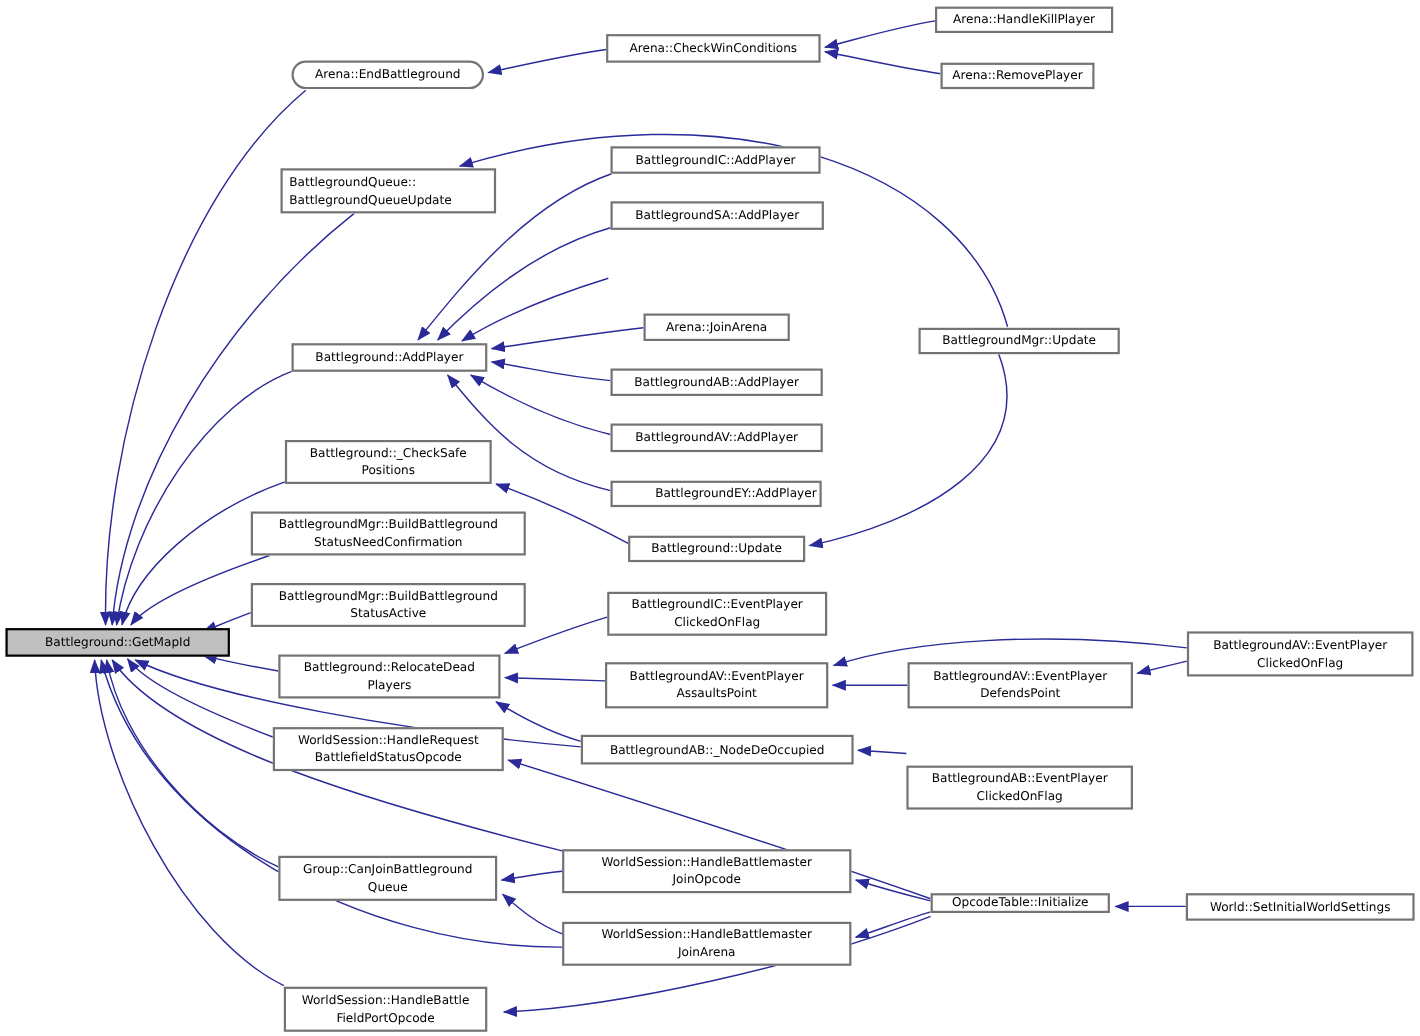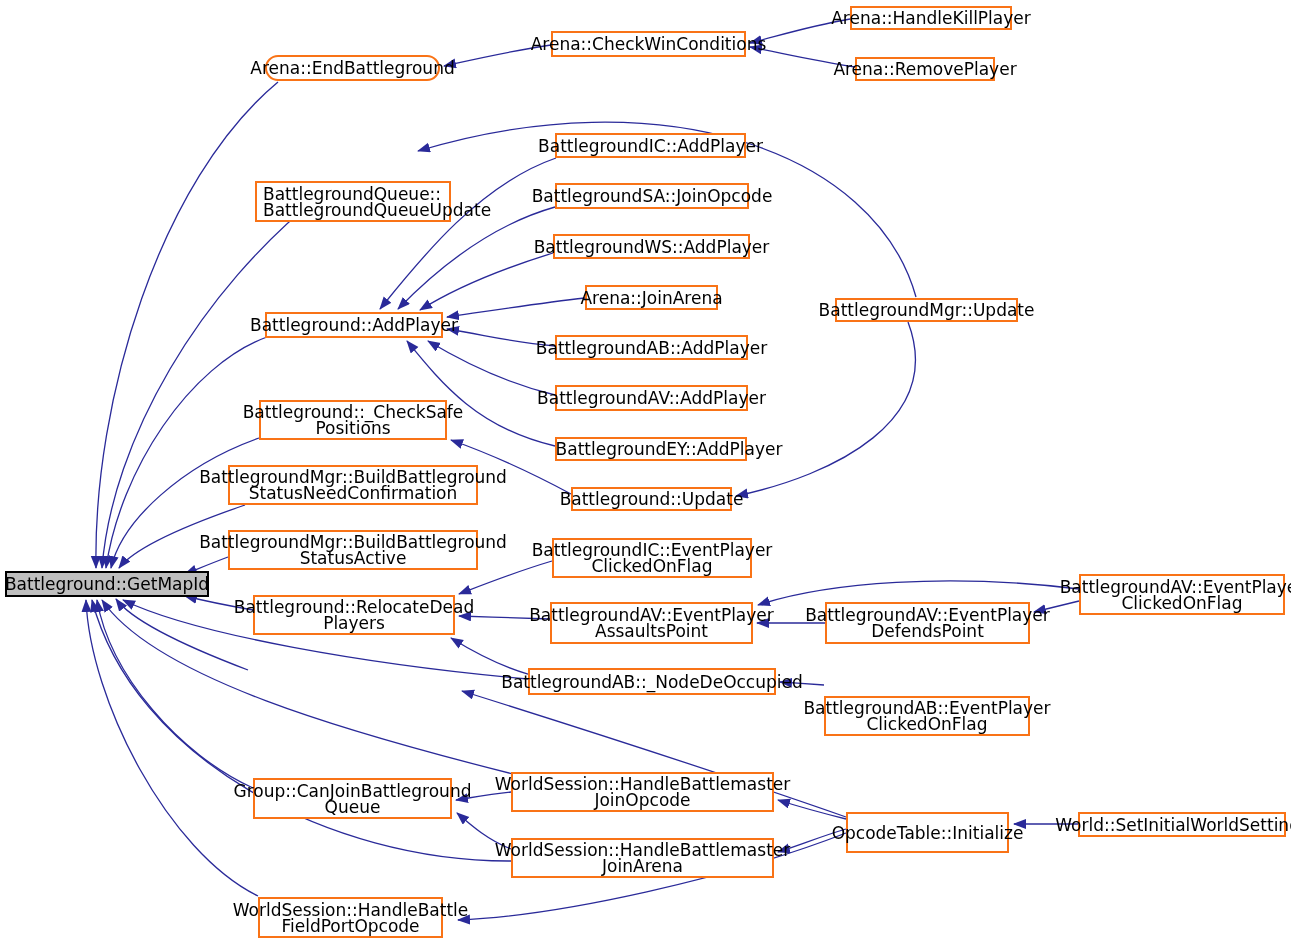--- a/index.html
+++ b/index.html
@@ -8,23 +8,23 @@
     width:1291px;height:942px;
     background:#ffffff;
     font-family:"DejaVu Sans","Liberation Sans",sans-serif;
     overflow:hidden;
   }
   #edges{position:absolute;left:0;top:0;width:1291px;height:942px;}
   .node{
     position:absolute;
     box-sizing:border-box;
     background:#ffffff;
-    border:2px solid #f97316;
+    border:2px solid #737373;
     color:#000000;
-    font-size:17px;
+    font-size:11px;
     line-height:16px;
     display:flex;
     align-items:center;
     justify-content:center;
     text-align:center;
     white-space:pre-line;
     cursor:pointer;
   }
   .node.hl{
     background:#bfbfbf;
@@ -84,55 +84,56 @@
     <path class="edge" marker-end="url(#arrow)" d="M846,829 C822,836 800,845 778,852"></path>
     <path class="edge" marker-end="url(#arrow)" d="M846,833 C730,878 560,916 458,920"></path>
     <path class="edge" marker-end="url(#arrow)" d="M1078,824 C1055,824 1035,824 1014,824"></path>
   </svg>
 
   <div class="node hl" style="left:5px;top:571px;width:204px;height:26px;">Battleground::GetMapId</div>
   <div class="node" style="left:265px;top:55px;width:175px;height:26px;border-radius:13px;">Arena::EndBattleground</div>
   <div class="node" style="left:551px;top:31px;width:195px;height:26px;">Arena::CheckWinConditions</div>
   <div class="node" style="left:850px;top:6px;width:162px;height:24px;">Arena::HandleKillPlayer</div>
   <div class="node" style="left:855px;top:57px;width:140px;height:24px;">Arena::RemovePlayer</div>
-  <div class="node left-align" style="left:255px;top:153px;width:196px;height:41px;margin-top:28px;">BattlegroundQueue::
+  <div class="node left-align" style="left:255px;top:153px;width:196px;height:41px;">BattlegroundQueue::
 BattlegroundQueueUpdate</div>
   <div class="node" style="left:555px;top:133px;width:191px;height:25px;">BattlegroundIC::AddPlayer</div>
-  <div class="node" style="left:555px;top:183px;width:194px;height:26px;">BattlegroundSA::JoinOpcode</div>
-  <div class="node" style="left:553px;top:234px;width:197px;height:25px;">BattlegroundWS::AddPlayer</div>
+  <div class="node" style="left:555px;top:183px;width:194px;height:26px;">BattlegroundSA::AddPlayer</div>
   <div class="node" style="left:585px;top:285px;width:133px;height:25px;">Arena::JoinArena</div>
   <div class="node" style="left:555px;top:335px;width:193px;height:25px;">BattlegroundAB::AddPlayer</div>
   <div class="node" style="left:555px;top:385px;width:193px;height:26px;">BattlegroundAV::AddPlayer</div>
   <div class="node" style="left:555px;top:437px;width:192px;height:24px;padding-left:36px;">BattlegroundEY::AddPlayer</div>
   <div class="node" style="left:571px;top:487px;width:161px;height:24px;">Battleground::Update</div>
   <div class="node" style="left:835px;top:298px;width:183px;height:24px;">BattlegroundMgr::Update</div>
   <div class="node" style="left:265px;top:312px;width:178px;height:26px;">Battleground::AddPlayer</div>
   <div class="node" style="left:259px;top:400px;width:188px;height:40px;">Battleground::_CheckSafe
 Positions</div>
   <div class="node" style="left:228px;top:465px;width:250px;height:40px;">BattlegroundMgr::BuildBattleground
 StatusNeedConfirmation</div>
   <div class="node" style="left:228px;top:530px;width:250px;height:40px;">BattlegroundMgr::BuildBattleground
 StatusActive</div>
   <div class="node" style="left:253px;top:595px;width:202px;height:40px;">Battleground::RelocateDead
 Players</div>
+  <div class="node" style="left:248px;top:661px;width:210px;height:40px;">WorldSession::HandleRequest
+BattlefieldStatusOpcode</div>
   <div class="node" style="left:552px;top:538px;width:200px;height:40px;">BattlegroundIC::EventPlayer
 ClickedOnFlag</div>
   <div class="node" style="left:550px;top:602px;width:203px;height:42px;">BattlegroundAV::EventPlayer
 AssaultsPoint</div>
   <div class="node" style="left:825px;top:602px;width:205px;height:42px;">BattlegroundAV::EventPlayer
 DefendsPoint</div>
   <div class="node" style="left:1079px;top:574px;width:206px;height:41px;">BattlegroundAV::EventPlayer
 ClickedOnFlag</div>
   <div class="node" style="left:528px;top:668px;width:248px;height:27px;">BattlegroundAB::_NodeDeOccupied</div>
   <div class="node" style="left:824px;top:696px;width:206px;height:40px;">BattlegroundAB::EventPlayer
 ClickedOnFlag</div>
   <div class="node" style="left:253px;top:778px;width:199px;height:41px;">Group::CanJoinBattleground
 Queue</div>
   <div class="node" style="left:511px;top:772px;width:263px;height:40px;">WorldSession::HandleBattlemaster
 JoinOpcode</div>
   <div class="node" style="left:511px;top:838px;width:263px;height:40px;">WorldSession::HandleBattlemaster
 JoinArena</div>
-  <div class="node" style="left:846px;top:812px;width:163px;height:41px;text-align:right;">OpcodeTable::Initialize</div>
+  <div class="node" style="left:846px;top:812px;width:163px;height:18px;text-align:right;">OpcodeTable::Initialize</div>
   <div class="node" style="left:1078px;top:812px;width:208px;height:25px;">World::SetInitialWorldSettings</div>
   <div class="node" style="left:258px;top:897px;width:185px;height:41px;">WorldSession::HandleBattle
 FieldPortOpcode</div>
 
 </div>
 
 </body></html>

